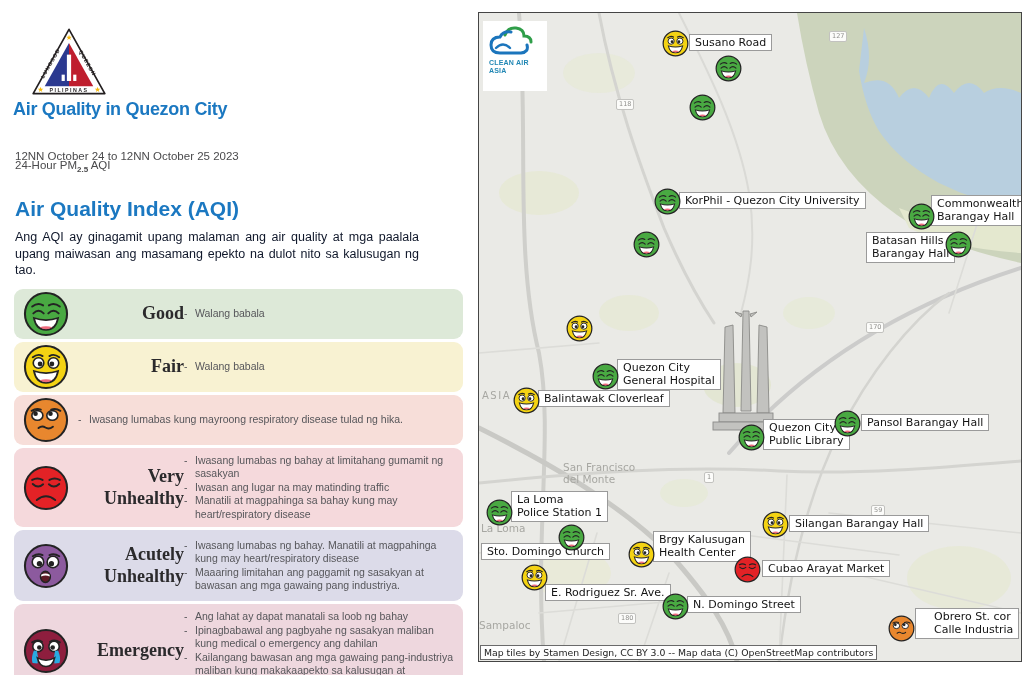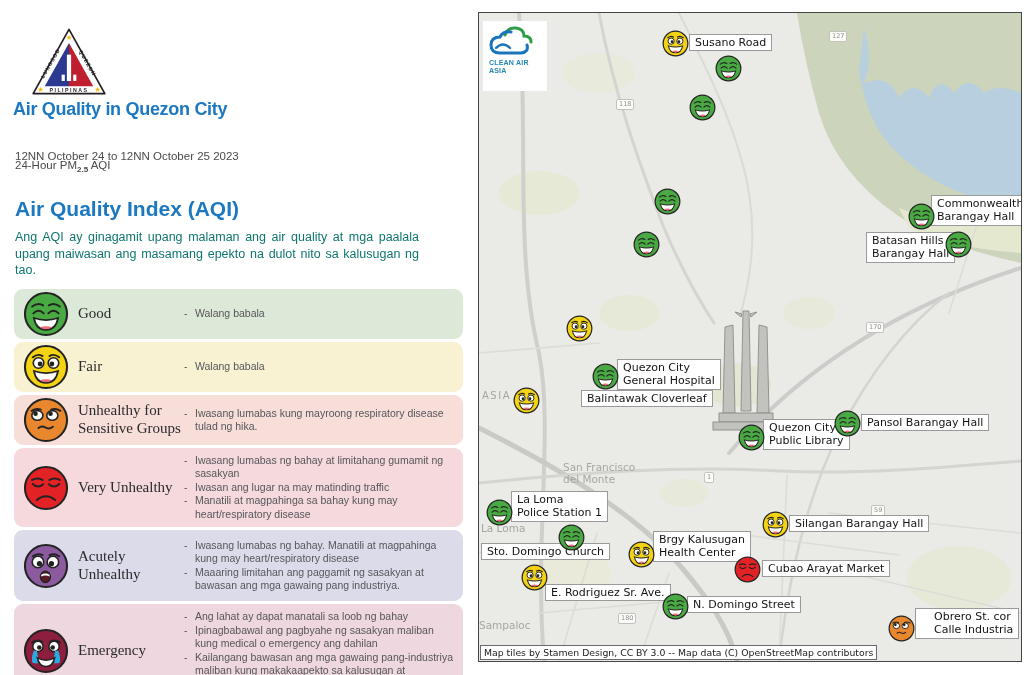--- a/index.html
+++ b/index.html
@@ -5,31 +5,31 @@
   html,body{margin:0;padding:0;}
   body{width:1024px;height:675px;position:relative;background:#ffffff;overflow:hidden;
        font-family:"Liberation Sans",sans-serif;color:#414044;}
   .seal{position:absolute;left:30px;top:26px;width:78px;height:72px;}
   .title{position:absolute;left:13px;top:99px;font-size:18px;font-weight:bold;color:#1b78c1;letter-spacing:-0.3px;}
   .sub{position:absolute;left:15px;font-size:11.5px;color:#4a4a4c;}
   .sub1{top:135px;margin-top:24px;}
   .sub2{top:150px;}
   .pm-sub{font-size:8px;font-weight:bold;vertical-align:-3px;}
   .aqi-heading{position:absolute;left:15px;top:197px;font-size:21px;font-weight:bold;color:#1b78c1;}
-  .aqi-desc{position:absolute;left:15px;top:229px;width:404px;font-size:12.5px;line-height:1.32;text-align:justify;color:#0f766e;}
+  .aqi-desc{position:absolute;left:15px;top:229px;width:404px;font-size:12.5px;line-height:1.32;text-align:justify;color:#0f172a;}
   .legend{position:absolute;left:14px;top:289px;width:449px;display:flex;flex-direction:column;gap:3px;}
   .legend-row{border-radius:9px;display:flex;align-items:center;padding:2px 8px 2px 0;box-sizing:border-box;}
   .legend-row:nth-child(1){min-height:48px;}
   .legend-row:nth-child(2){min-height:49px;}
   .legend-row:nth-child(3){min-height:49px;}
   .legend-row:nth-child(4){min-height:75px;}
   .legend-row:nth-child(5){min-height:71px;}
   .legend-row:nth-child(6){min-height:67px;}
   .face-slot{flex:0 0 64px;display:flex;justify-content:center;align-items:center;}
-  .lg-label{flex:0 0 106px;font-family:"Liberation Serif",serif;font-weight:normal;font-size:15px;color:#2b2a2c;line-height:1.18;}
+  .lg-label{flex:0 0 106px;font-family:"Liberation Serif",serif;font-weight:bold;font-size:18px;color:#2b2a2c;line-height:1.18;text-align:right;}
   .lg-advisories{flex:1;font-size:10.5px;color:#56565a;line-height:1.28;padding:4px 2px 4px 0;}
   .adv{display:flex;}
   .adv .dash{flex:0 0 11px;}
   .adv .at{flex:1;}
   .map{position:absolute;left:478px;top:12px;width:542px;height:648px;border:1.5px solid #454545;background:#eaeae6;overflow:hidden;}
   .map-overlay{position:absolute;left:0;top:0;width:100%;height:100%;}
   .mlabel{position:absolute;background:#ffffff;border:1px solid #9a9a9a;padding:1px 5px;z-index:2;
           font-family:"DejaVu Sans",sans-serif;font-size:11px;line-height:1.22;color:#141414;white-space:pre;}
   .mface{position:absolute;width:27px;height:27px;z-index:3;}
   .place{position:absolute;color:#a7a7a2;font-family:"DejaVu Sans",sans-serif;font-size:10.5px;line-height:1.18;white-space:pre;z-index:1;}
@@ -117,21 +117,20 @@
             <circle cx="20" cy="20" r="18.3" fill="#e8872e" stroke="#232323" stroke-width="1.8"></circle>
           <path d="M7.5,12 Q11.5,9.5 15.5,11" stroke="#232323" stroke-width="1.7" stroke-linecap="round" fill="none"></path>
           <path d="M24.5,11 Q28.5,9.5 32.5,12" stroke="#232323" stroke-width="1.7" stroke-linecap="round" fill="none"></path>
          <ellipse cx="12.5" cy="16" rx="4.8" ry="4.2" fill="#fff" stroke="#232323" stroke-width="1.4"></ellipse>
          <ellipse cx="25.5" cy="16" rx="4.8" ry="4.2" fill="#fff" stroke="#232323" stroke-width="1.4"></ellipse>
          <circle cx="10.9" cy="14.6" r="2" fill="#232323"></circle>
           <circle cx="23.9" cy="14.6" r="2" fill="#232323"></circle>
          <path d="M13.5,27 Q16.5,24.5 19.5,26.5 Q22.5,28.4 26,25.8" stroke="#232323" stroke-width="1.7" stroke-linecap="round" fill="none"></path>
         </svg>
       </div>
-    <div class="lg-label">Unhealthy for Sensitive Groups</div>
     <div class="lg-advisories">
         <div class="adv">
           <span class="dash">-</span>
           <span class="at">Iwasang lumabas kung mayroong respiratory disease tulad ng hika.</span>
         </div>
       </div>
   </div>
     <div class="legend-row" style="background: rgb(245, 217, 220);">
     <div class="face-slot">
         <svg width="46" height="46" viewBox="0 0 40 40">
@@ -294,20 +293,21 @@
         </svg></div>
       <div class="mface" style="left: 209.5px; top: 80.5px;"><svg width="27" height="27" viewBox="0 0 40 40">
             <circle cx="20" cy="20" r="18.3" fill="#49a942" stroke="#232323" stroke-width="1.8"></circle>
           <path d="M8,13.5 Q13,9.5 17.5,12.5" stroke="#232323" stroke-width="1.7" stroke-linecap="round" fill="none"></path>
           <path d="M22.5,12.5 Q27,9.5 32,13.5" stroke="#232323" stroke-width="1.7" stroke-linecap="round" fill="none"></path>
          <path d="M9,19.5 Q13.5,15 18,19.5" stroke="#232323" stroke-width="1.7" stroke-linecap="round" fill="none"></path>
           <path d="M22,19.5 Q26.5,15 31,19.5" stroke="#232323" stroke-width="1.7" stroke-linecap="round" fill="none"></path>
           <path d="M9.5,23.5 Q20,27 30.5,23.5 Q28.5,33.8 20,33.8 Q11.5,33.8 9.5,23.5 Z" fill="#ffffff" stroke="#232323" stroke-width="1.5"></path>
           <path d="M14.5,31.6 Q20,34.8 25.5,31.6 Q20,29.5 14.5,31.6 Z" fill="#ee6a7c"></path>
         </svg></div>
+      <div class="mlabel" style="left: 200px; top: 179px;">KorPhil - Quezon City University</div>
       <div class="mface" style="left: 174.5px; top: 174.5px;"><svg width="27" height="27" viewBox="0 0 40 40">
             <circle cx="20" cy="20" r="18.3" fill="#49a942" stroke="#232323" stroke-width="1.8"></circle>
           <path d="M8,13.5 Q13,9.5 17.5,12.5" stroke="#232323" stroke-width="1.7" stroke-linecap="round" fill="none"></path>
           <path d="M22.5,12.5 Q27,9.5 32,13.5" stroke="#232323" stroke-width="1.7" stroke-linecap="round" fill="none"></path>
          <path d="M9,19.5 Q13.5,15 18,19.5" stroke="#232323" stroke-width="1.7" stroke-linecap="round" fill="none"></path>
           <path d="M22,19.5 Q26.5,15 31,19.5" stroke="#232323" stroke-width="1.7" stroke-linecap="round" fill="none"></path>
           <path d="M9.5,23.5 Q20,27 30.5,23.5 Q28.5,33.8 20,33.8 Q11.5,33.8 9.5,23.5 Z" fill="#ffffff" stroke="#232323" stroke-width="1.5"></path>
           <path d="M14.5,31.6 Q20,34.8 25.5,31.6 Q20,29.5 14.5,31.6 Z" fill="#ee6a7c"></path>
         </svg></div>
       <div class="mlabel" style="left: 452px; top: 182px;">Commonwealth
@@ -356,21 +356,21 @@
 General Hospital</div>
       <div class="mface" style="left: 112.5px; top: 349.5px;"><svg width="27" height="27" viewBox="0 0 40 40">
             <circle cx="20" cy="20" r="18.3" fill="#49a942" stroke="#232323" stroke-width="1.8"></circle>
           <path d="M8,13.5 Q13,9.5 17.5,12.5" stroke="#232323" stroke-width="1.7" stroke-linecap="round" fill="none"></path>
           <path d="M22.5,12.5 Q27,9.5 32,13.5" stroke="#232323" stroke-width="1.7" stroke-linecap="round" fill="none"></path>
          <path d="M9,19.5 Q13.5,15 18,19.5" stroke="#232323" stroke-width="1.7" stroke-linecap="round" fill="none"></path>
           <path d="M22,19.5 Q26.5,15 31,19.5" stroke="#232323" stroke-width="1.7" stroke-linecap="round" fill="none"></path>
           <path d="M9.5,23.5 Q20,27 30.5,23.5 Q28.5,33.8 20,33.8 Q11.5,33.8 9.5,23.5 Z" fill="#ffffff" stroke="#232323" stroke-width="1.5"></path>
           <path d="M14.5,31.6 Q20,34.8 25.5,31.6 Q20,29.5 14.5,31.6 Z" fill="#ee6a7c"></path>
         </svg></div>
-      <div class="mlabel" style="left: 59px; top: 377px; margin-left: 43px;">Balintawak Cloverleaf</div>
+      <div class="mlabel" style="left: 59px; top: 377px;">Balintawak Cloverleaf</div>
       <div class="mface" style="left: 33.5px; top: 373.5px;"><svg width="27" height="27" viewBox="0 0 40 40">
             <circle cx="20" cy="20" r="18.3" fill="#f4d313" stroke="#232323" stroke-width="1.8"></circle>
           <path d="M8.5,11.5 Q13,8 17,10.5" stroke="#232323" stroke-width="1.7" stroke-linecap="round" fill="none"></path>
           <path d="M23,10.5 Q27,8 31.5,11.5" stroke="#232323" stroke-width="1.7" stroke-linecap="round" fill="none"></path>
          <circle cx="13.5" cy="16.5" r="4.6" fill="#fff" stroke="#232323" stroke-width="1.4"></circle>
          <circle cx="26.5" cy="16.5" r="4.6" fill="#fff" stroke="#232323" stroke-width="1.4"></circle>
          <circle cx="14.9" cy="17.4" r="2.1" fill="#232323"></circle>
           <circle cx="25.1" cy="17.4" r="2.1" fill="#232323"></circle>
           <path d="M9.5,23.5 Q20,27 30.5,23.5 Q28.5,33.8 20,33.8 Q11.5,33.8 9.5,23.5 Z" fill="#ffffff" stroke="#232323" stroke-width="1.5"></path>
           <path d="M14.5,31.6 Q20,34.8 25.5,31.6 Q20,29.5 14.5,31.6 Z" fill="#ee6a7c"></path>

